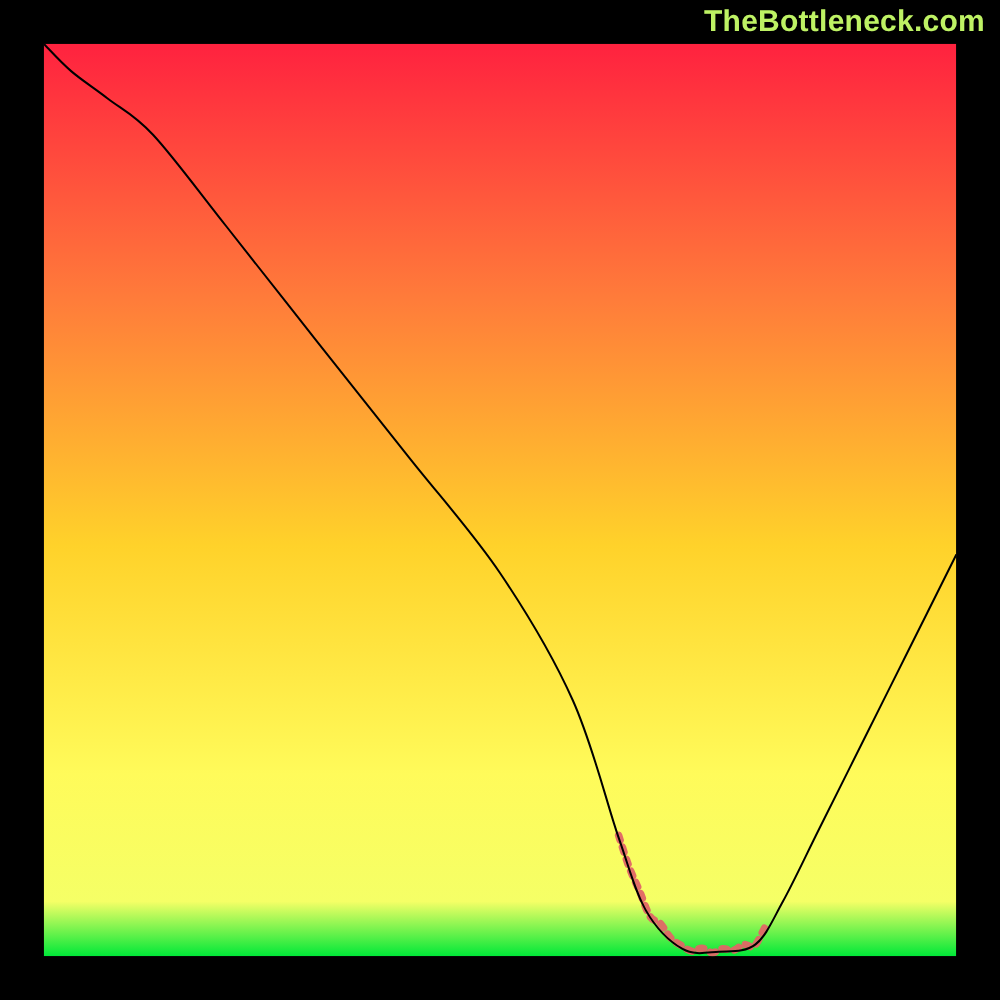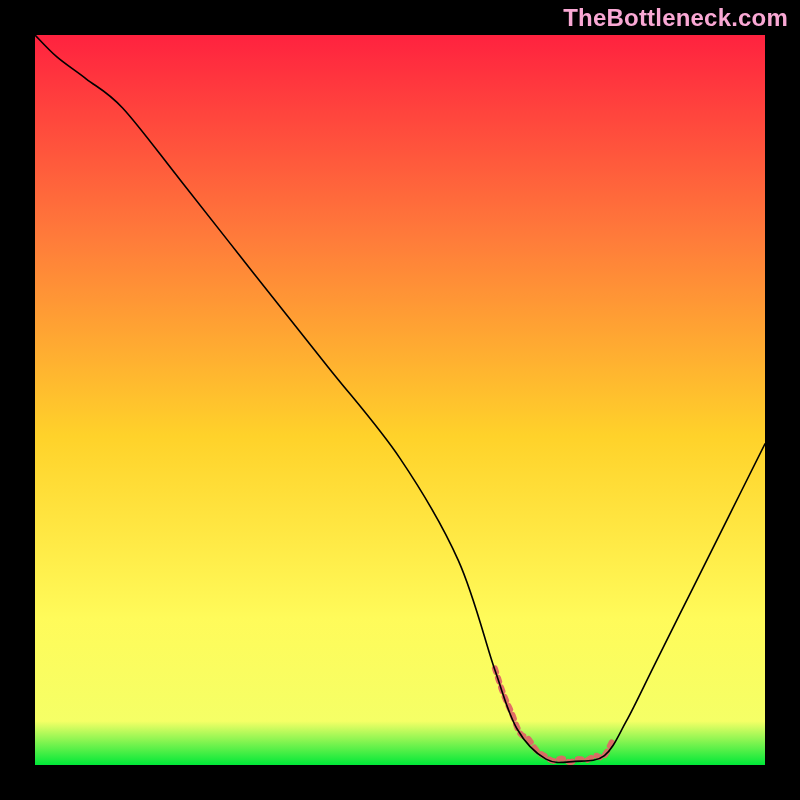--- a/index.html
+++ b/index.html
@@ -16,21 +16,21 @@
     left: 0;
     top: 0;
     width: 800px;
     height: 800px;
     background: #000;
   }
   .watermark {
     position: absolute;
     top: 4px;
     right: 12px;
-    color: #f9a8d4;
+    color: #bef264;
     font-size: 24px;
     font-weight: 600;
     letter-spacing: 0.2px;
     z-index: 10;
   }
   .plot {
     position: absolute;
     left: 35px;
     top: 35px;
     width: 730px;

